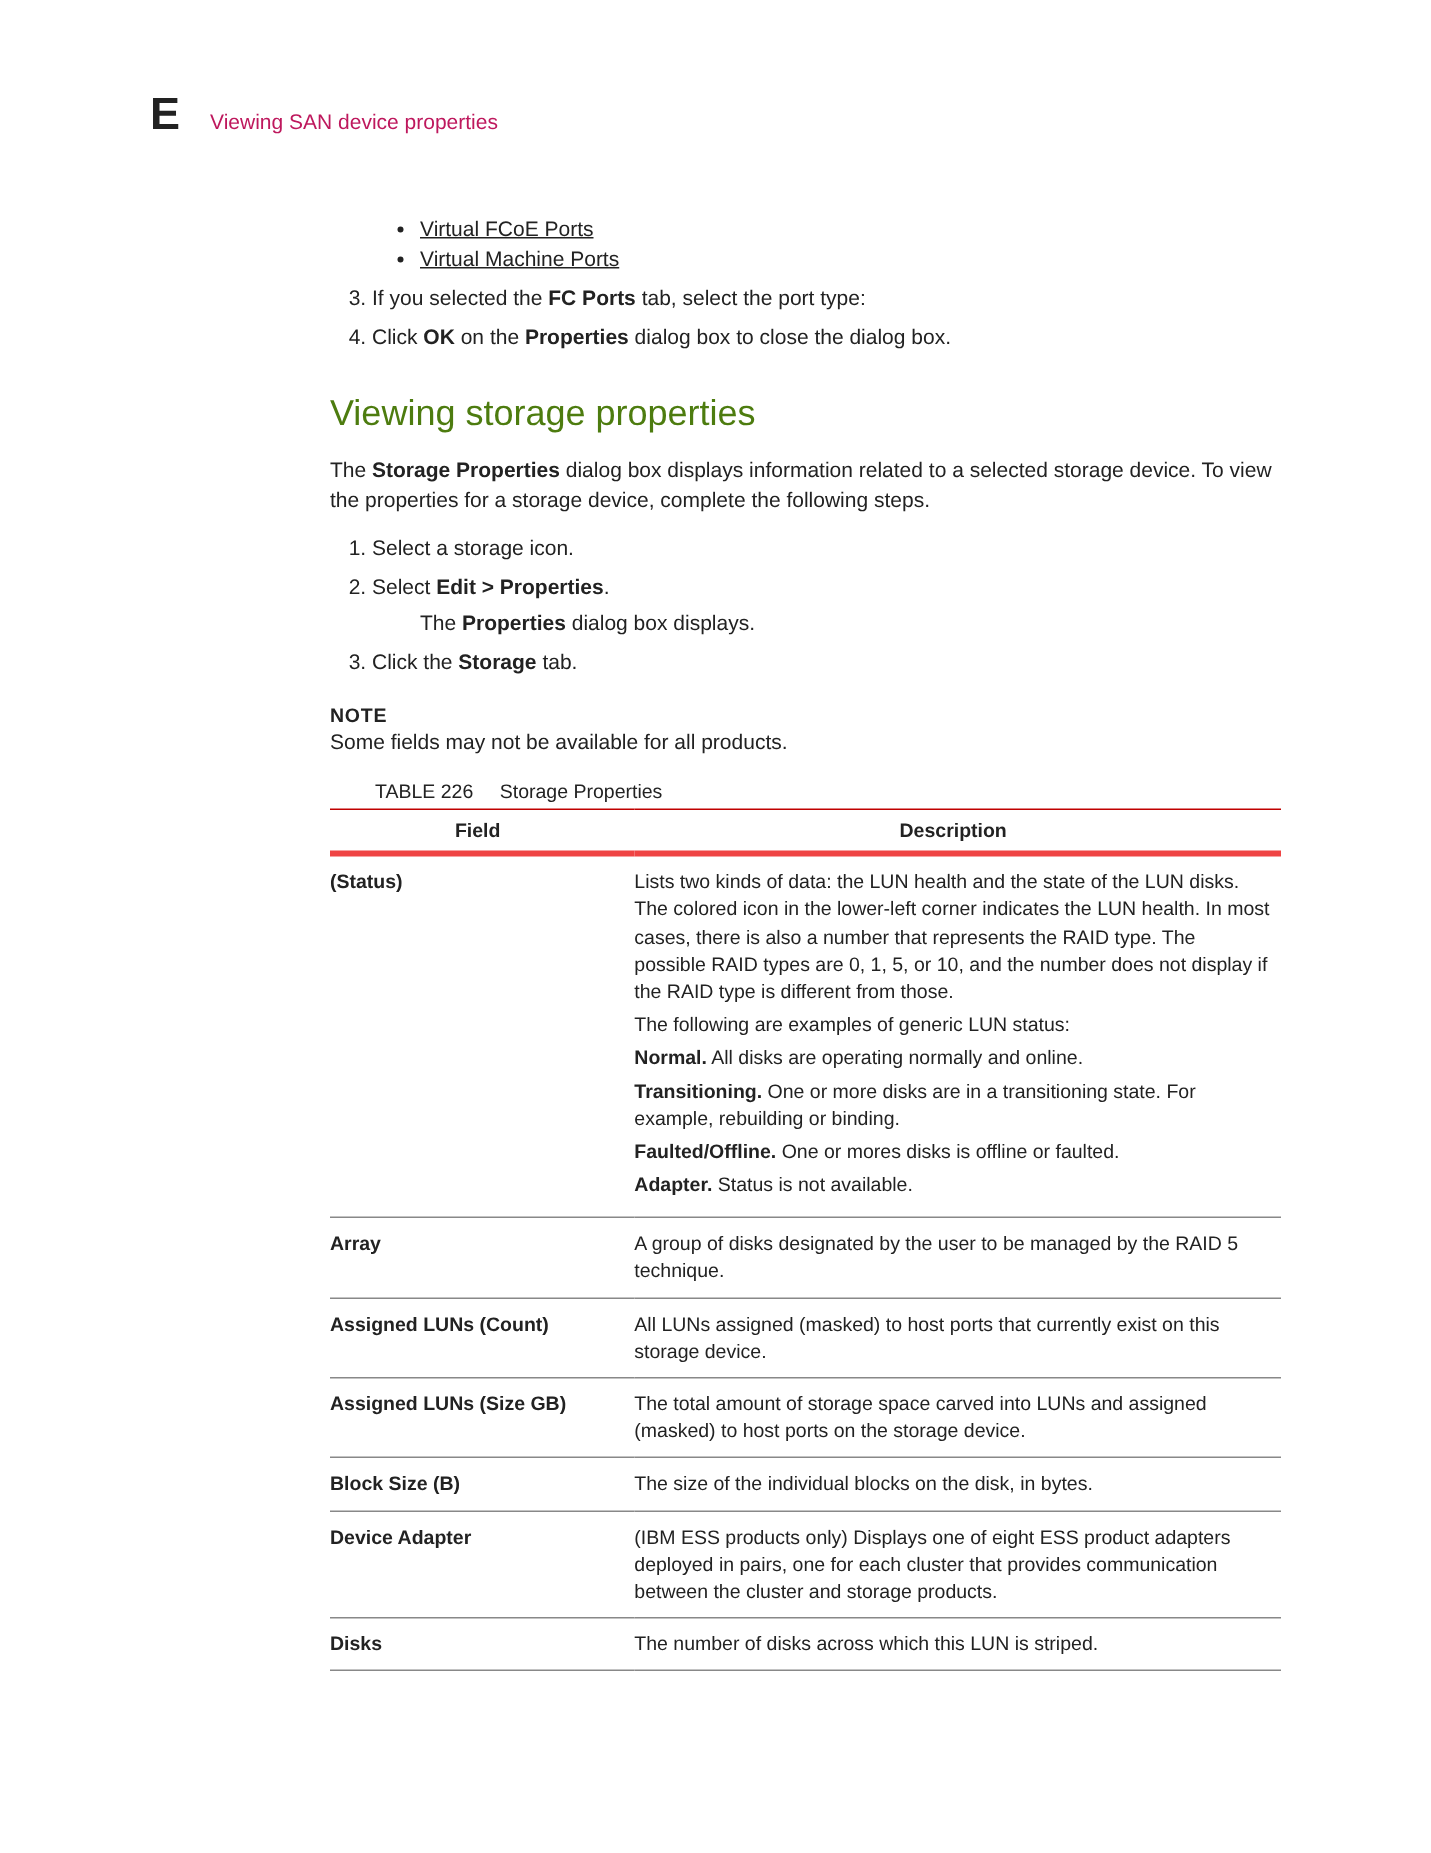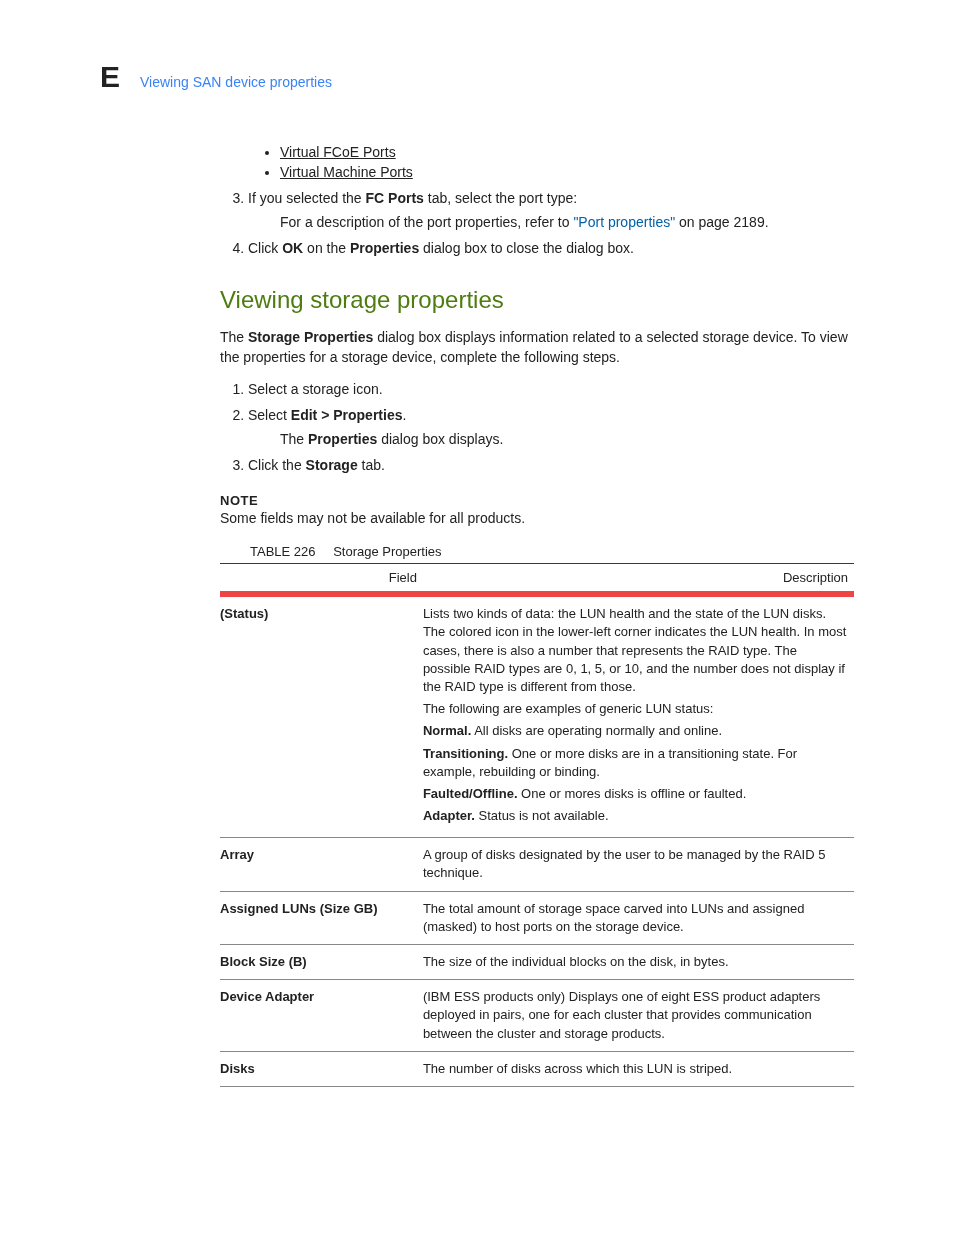--- a/index.html
+++ b/index.html
@@ -22,21 +22,21 @@
     gap: 20px;
     margin-bottom: 50px;
   }
   .hdr .appx {
     font-size: 30px;
     font-weight: bold;
     font-family: Arial, sans-serif;
   }
   .hdr .title {
     font-size: 14px;
-    color: #3b82f6;
+    color: #be185d;
   }
   .body-col {
     margin-left: 120px;
     margin-right: 0px;
   }
   ul.bullets {
     list-style: disc;
     margin: 0 0 10px 0;
     padding-left: 60px;
   }
@@ -62,24 +62,24 @@
   .note-body { margin-top: 2px; }
   .table-caption { margin: 18px 0 4px 30px; font-size: 13px; }
   .table-caption .tnum { font-weight: normal; font-variant: small-caps; }
   .table-caption .ttitle { margin-left: 14px; font-family: Arial, sans-serif; }
   table.proptable {
     width: 100%;
     border-collapse: collapse;
     font-size: 13px;
   }
   table.proptable th {
-    text-align: right;
-    font-weight: normal;
+    text-align: center;
+    font-weight: bold;
     border-top: 1.5px solid #c00000;
-    border-bottom: 6px solid #ef4444;
+    border-bottom: 4px solid #ef4444;
     padding: 6px 6px 6px 0;
   }
   table.proptable td {
     vertical-align: top;
     border-bottom: 1px solid #888;
     padding: 8px 6px 8px 0;
     line-height: 1.4;
   }
   table.proptable td.fcol { font-weight: bold; width: 32%; }
   .desc p { margin: 0 0 4px 0; }
@@ -98,23 +98,20 @@
   <div class="body-col">
 
     <ul class="bullets">
       <li>Virtual FCoE Ports</li>
       <li>Virtual Machine Ports</li>
     </ul>
 
     <ol class="steps" start="3">
       <li>
         <span>If you selected the </span><span class="strong">FC Ports</span><span> tab, select the port type:</span>
-        <div class="after-sub">
-          <span>For a description of the port properties, refer to </span><a href="#" class="link">"Port properties"</a><span> on page 2189.</span>
-        </div>
       </li>
       <li>
         <span>Click </span><span class="strong">OK</span><span> on the </span><span class="strong">Properties</span><span> dialog box to close the dialog box.</span>
       </li>
     </ol>
 
     <h2 class="section">Viewing storage properties</h2>
 
     <p class="para">
       <span>The </span><span class="strong">Storage Properties</span><span> dialog box displays information related to a selected storage device. To view the properties for a storage device, complete the following steps.</span>
@@ -160,20 +157,24 @@
             <p><span class="strong">Transitioning.</span><span> One or more disks are in a transitioning state. For example, rebuilding or binding.</span></p>
             <p><span class="strong">Faulted/Offline.</span><span> One or mores disks is offline or faulted.</span></p>
             <p><span class="strong">Adapter.</span><span> Status is not available.</span></p>
           </td>
         </tr>
         <tr>
           <td class="fcol">Array</td>
           <td>A group of disks designated by the user to be managed by the RAID 5 technique.</td>
         </tr>
         <tr>
+          <td class="fcol">Assigned LUNs (Count)</td>
+          <td>All LUNs assigned (masked) to host ports that currently exist on this storage device.</td>
+        </tr>
+        <tr>
           <td class="fcol">Assigned LUNs (Size GB)</td>
           <td>The total amount of storage space carved into LUNs and assigned (masked) to host ports on the storage device.</td>
         </tr>
         <tr>
           <td class="fcol">Block Size (B)</td>
           <td>The size of the individual blocks on the disk, in bytes.</td>
         </tr>
         <tr>
           <td class="fcol">Device Adapter</td>
           <td>(IBM ESS products only) Displays one of eight ESS product adapters deployed in pairs, one for each cluster that provides communication between the cluster and storage products.</td>

